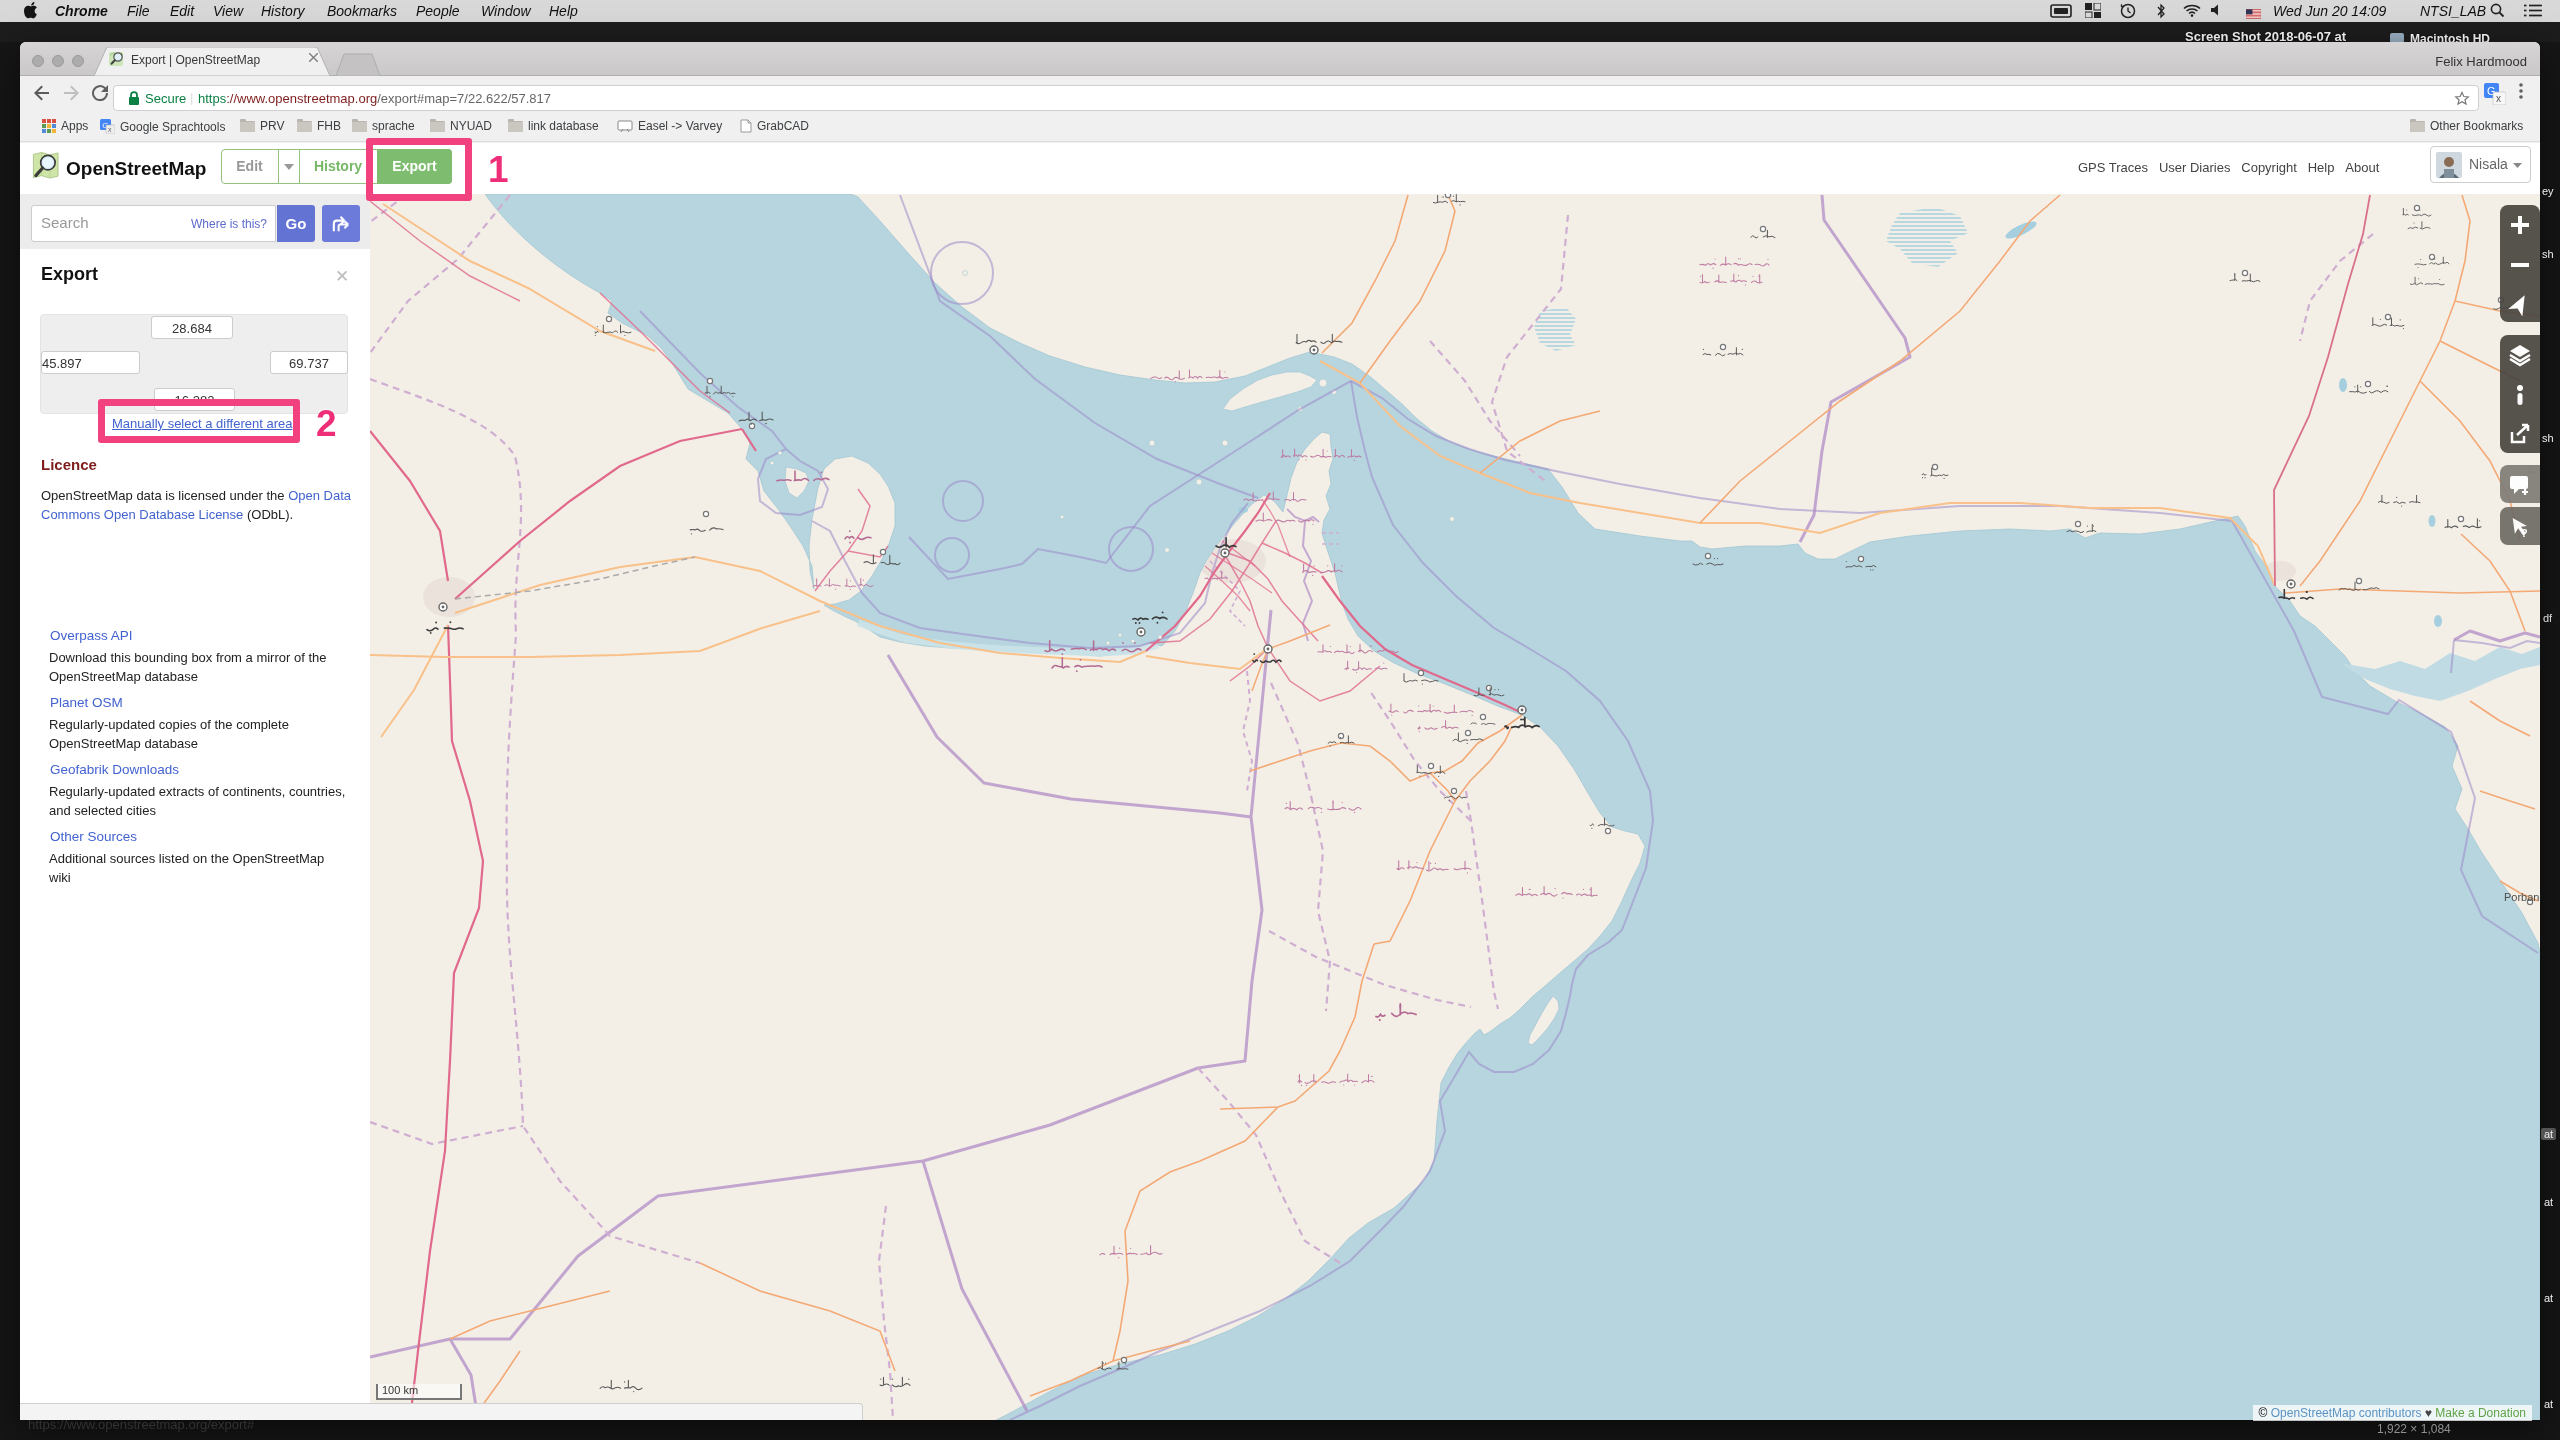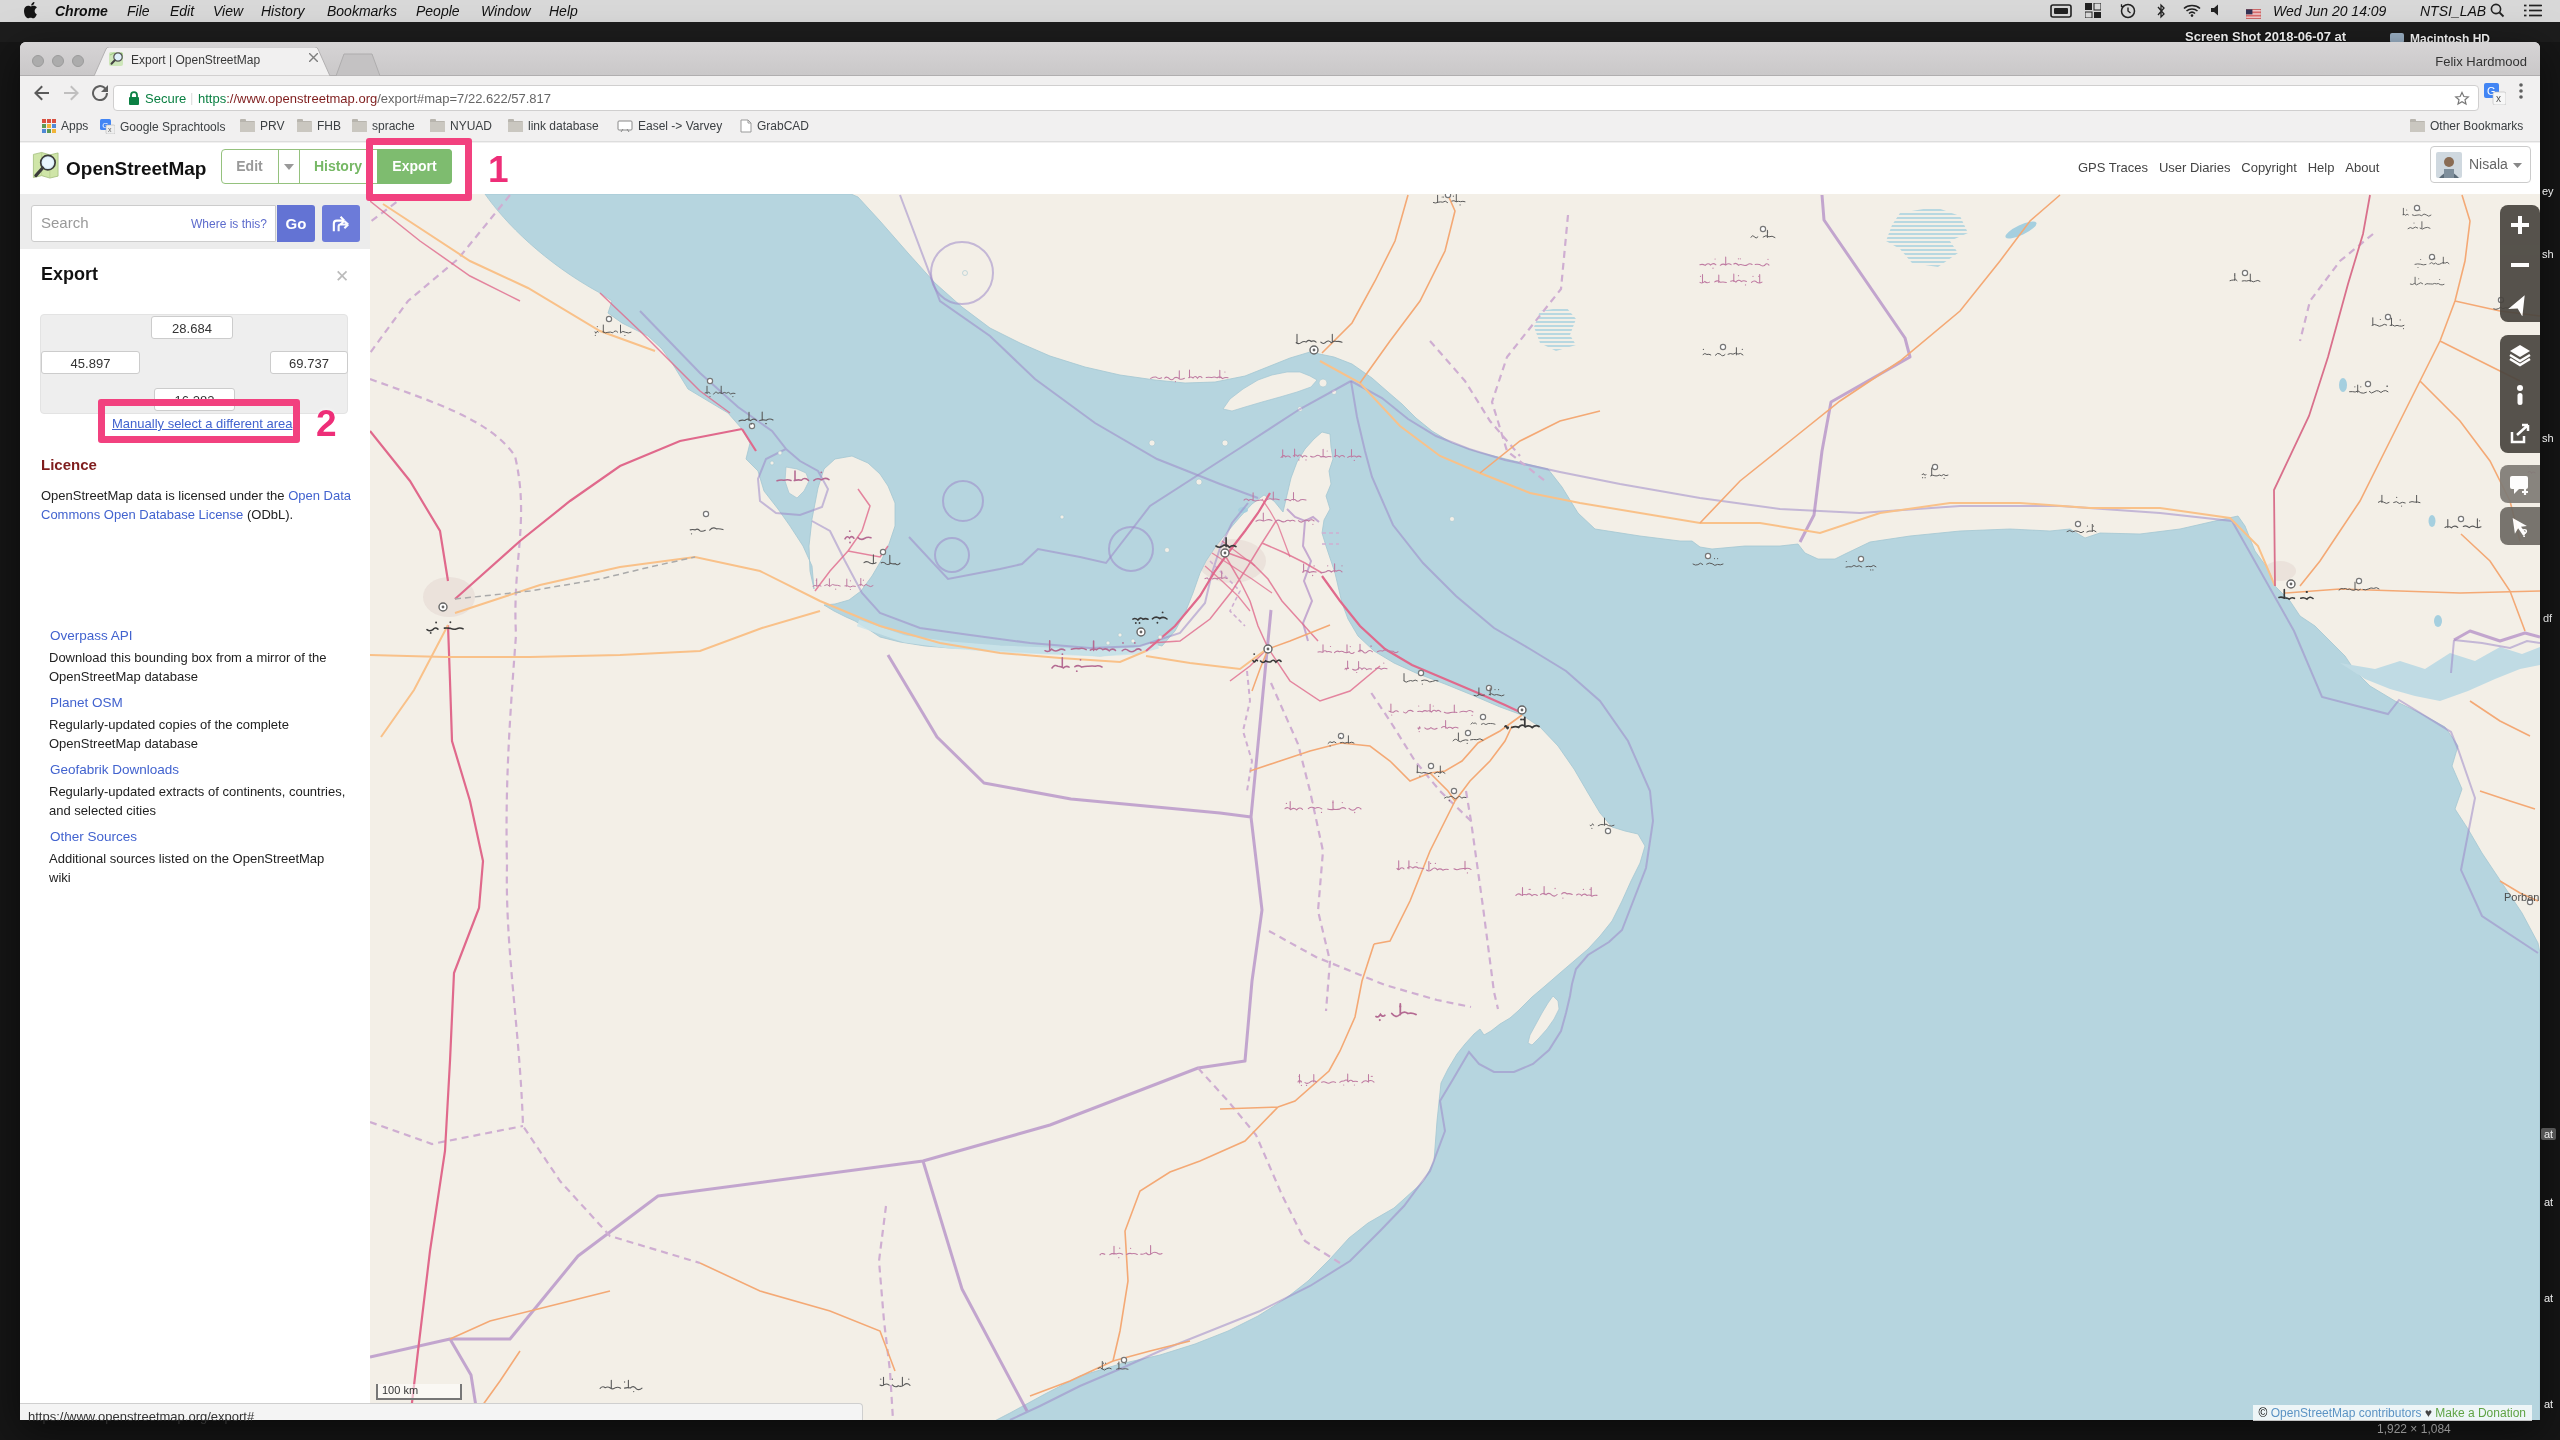--- a/index.html
+++ b/index.html
@@ -247,21 +247,21 @@
             <svg class="abs" style="left:8px;top:7px" width="23" height="23" viewBox="0 0 24 24">
               <path d="M4 20 L4 12 Q4 9 7 9 L15 9 M15 9 L11 5 M15 9 L11 13" stroke="#fff" stroke-width="2.2" fill="none"></path>
               <path d="M9 20 L9 15 Q9 13 11 13 L19 13 M19 13 L15 9.5 M19 13 L15 17" stroke="#fff" stroke-width="2.2" fill="none" opacity="0.95"></path>
             </svg>
           </div>
 </div>
 <div class="abs" style="left:21px;top:70px;font-size:18px;font-weight:bold;color:#111">Export</div>
 <div class="abs" style="left:315px;top:72px;font-size:17px;color:#bbb">✕</div>
 <div class="abs" style="left:20px;top:120px;width:308px;height:100px;background:#eee;border:1px solid #e3e3e3;border-radius:4px"></div>
 <div class="abs" style="left:131px;top:122px;width:82px;height:23px;background:#fff;border:1px solid #ccc;border-radius:3px;font-size:13px;color:#333;text-align:center;line-height:23px">28.684</div>
-<div class="abs" style="left:21px;top:157px;width:99px;height:23px;background:#fff;border:1px solid #ccc;border-radius:3px;font-size:13px;color:#333;text-align:center;line-height:23px">45.897</div>
+<div class="abs" style="left:21px;top:157px;width:99px;height:23px;background:#fff;border:1px solid #ccc;border-radius:3px;font-size:13px;color:#333;line-height:23px">45.897</div>
 <div class="abs" style="left:250px;top:157px;width:78px;height:23px;background:#fff;border:1px solid #ccc;border-radius:3px;font-size:13px;color:#333;text-align:center;line-height:23px">69.737</div>
 <div class="abs" style="left:134px;top:194px;width:81px;height:23px;background:#fff;border:1px solid #ccc;border-radius:3px;font-size:13px;color:#333;text-align:center;line-height:23px">16.282</div>
 <div class="abs" style="left:92px;top:222px;font-size:13px"><a class="lnk" style="text-decoration:underline">Manually select a different area</a></div>
 <div class="abs" style="left:21px;top:262px;font-size:15px;font-weight:bold;color:#7f1d1d">Licence</div>
 <div class="abs" style="left:21px;top:292px;width:318px;font-size:13px;color:#222;line-height:19px">OpenStreetMap data is licensed under the <a class="lnk">Open Data Commons Open Database License</a> (ODbL).</div>
 <div class="abs" style="left:30px;top:434px;font-size:13.5px"><a class="lnk">Overpass API</a></div>
         <div class="abs" style="left:29px;top:454px;width:300px;font-size:13px;color:#222;line-height:19px">Download this bounding box from a mirror of the OpenStreetMap database</div>
 <div class="abs" style="left:30px;top:501px;font-size:13.5px"><a class="lnk">Planet OSM</a></div>
         <div class="abs" style="left:29px;top:521px;width:300px;font-size:13px;color:#222;line-height:19px">Regularly-updated copies of the complete OpenStreetMap database</div>
 <div class="abs" style="left:30px;top:568px;font-size:13.5px"><a class="lnk">Geofabrik Downloads</a></div>
@@ -660,18 +660,18 @@
               <rect x="2" y="3" width="18" height="13" rx="2" fill="#fff"></rect>
               <path d="M6 16 L6 21 L11 16" fill="#fff"></path>
               <path d="M17 16 V22 M14 19 H20" stroke="#fff" stroke-width="2.2"></path>
             </svg></div>
           <div class="ctlbtn" style="top:313px;height:38px;border-radius:8px 0 0 8px;background:#6e6a64"><svg style="margin:8px" width="24" height="24">
               <path d="M6 2 L6 18 L10 13 L14 21 L17 19 L13 12 L19 12 Z" fill="#fff" transform="rotate(-8 12 12)"></path>
               <text x="13" y="22" font-size="11" fill="#fff" font-weight="bold">?</text>
             </svg></div>
         </div>
 </div>
-<div class="abs" style="left:0px;top:1260px;width:843px;height:17px;background:#f4f4f4;border:1px solid #cfcfcf;border-left:none;border-bottom:none;border-radius:0 4px 0 0;z-index:50;font-size:13px;color:#333;padding:5px 0 0 8px">https://www.openstreetmap.org/export#</div>
+<div class="abs" style="left:0px;top:1260px;width:843px;height:17px;background:#f4f4f4;border:1px solid #cfcfcf;border-left:none;border-bottom:none;border-radius:0 4px 0 0;z-index:50;font-size:13px;color:#333;padding:13px 0 0 8px">https://www.openstreetmap.org/export#</div>
 </div>
 </div>
 <div id="annot1" class="abs" style="left:366px;top:138px;width:106px;height:63px"></div>
 <div class="annnum" style="left:488px;top:149px">1</div>
 <div id="annot2" class="abs" style="left:98px;top:399px;width:202px;height:44px"></div>
 <div class="annnum" style="left:316px;top:403px">2</div>
 </body></html>

